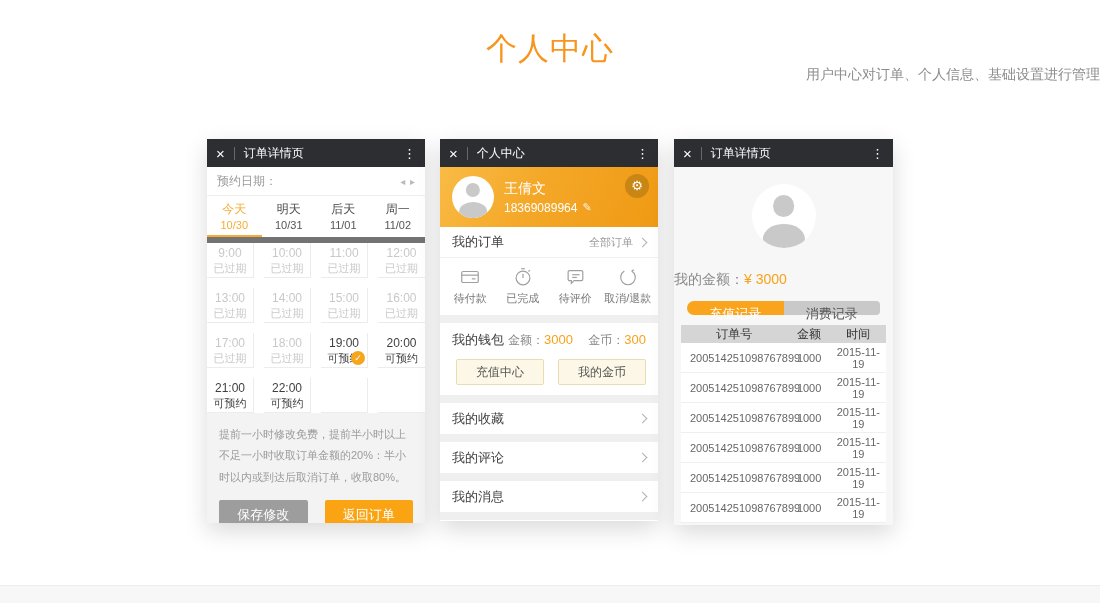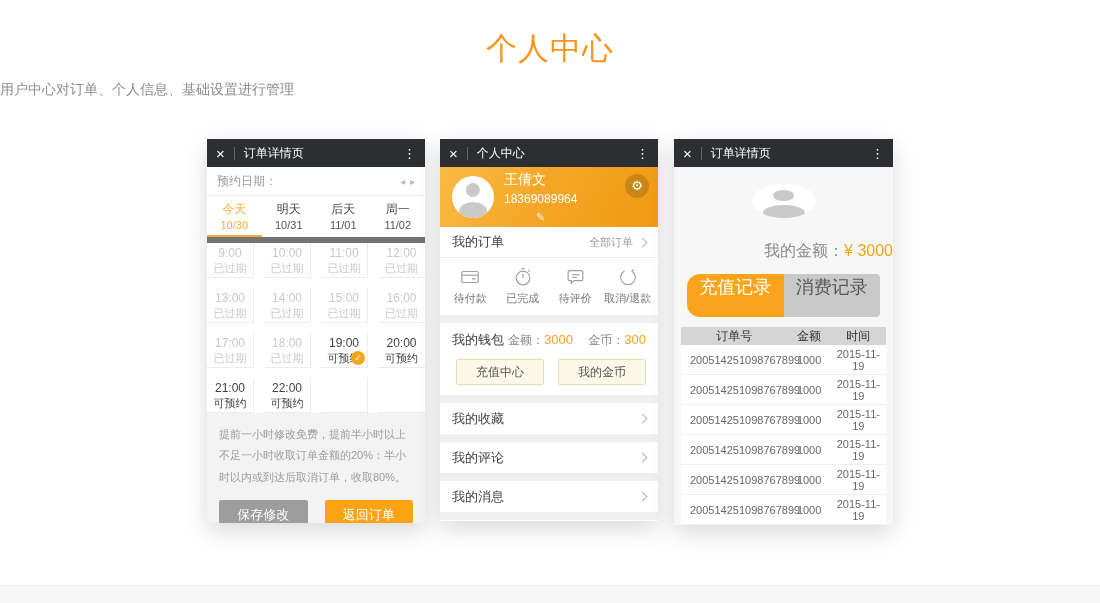--- a/index.html
+++ b/index.html
@@ -1,21 +1,21 @@
 <!DOCTYPE html>
 <html><head>
 <meta charset="utf-8">
 <style>
   * { margin:0; padding:0; box-sizing:border-box; }
   body { font-family:"Liberation Sans","DejaVu Sans",sans-serif; background:#fff; }
   .page { position:relative; width:1100px; height:603px; background:#fff; overflow:hidden; }
 
   .main-title { position:absolute; top:28px; left:0; width:100%; text-align:center;
     font-size:31px; color:#f7951d; letter-spacing:1px; }
-  .subtitle { position:absolute; top:81px; left:0; width:100%; text-align:left;
+  .subtitle { position:absolute; top:66px; left:0; width:100%; text-align:right;
     font-size:14px; color:#8c8c8c; }
 
   .phone { position:absolute; top:139px; background:#fff; overflow:hidden;
     box-shadow:0 8px 22px rgba(0,0,0,.15); display:flex; flex-direction:column; }
   .phone1 { left:207px; width:218px; height:384px; }
   .phone2 { left:440px; width:218px; height:382px; }
   .phone3 { left:674px; width:219px; height:386px; background:#f7f7f7; }
 
   .phone-header { height:28px; min-height:28px; background:#2c2e32; color:#fff;
     display:flex; align-items:center; padding:0 9px; }
@@ -60,21 +60,21 @@
   .banner { height:60px; min-height:60px; position:relative; display:flex; align-items:center;
     padding:0 12px; background:linear-gradient(118deg,#f9bb45 0%,#f4a727 45%,#ef9a14 100%); }
   .avatar { background:#fff; border-radius:50%; position:relative; overflow:hidden; }
   .avatar::before { content:""; position:absolute; left:50%; top:17%; width:34%; height:34%;
     transform:translateX(-50%); border-radius:50%; background:#c9c9c9; }
   .avatar::after { content:""; position:absolute; left:50%; bottom:-8%; width:66%; height:46%;
     transform:translateX(-50%); border-radius:50% 50% 0 0; background:#c9c9c9; }
   .avatar-sm { width:42px; height:42px; min-width:42px; }
   .profile-text { margin-left:10px; color:#fff; }
   .profile-name { font-size:14px; }
-  .profile-phone { font-size:12px; margin-top:3px; display:flex; align-items:center; gap:5px;flex-direction:column; }
+  .profile-phone { font-size:12px; margin-top:3px; display:flex; align-items:center; gap:5px; }
   .pencil { font-size:11px; opacity:.85; cursor:pointer; }
   .gear-btn { position:absolute; top:7px; right:9px; width:24px; height:24px; border-radius:50%;
     background:rgba(140,95,10,.38); color:#fff; text-align:center; line-height:23px; font-size:13px; cursor:pointer; }
 
   .list-row { height:31px; min-height:31px; display:flex; align-items:center; padding:0 12px;
     background:#fff; font-size:13px; color:#3f3f3f; cursor:pointer; }
   .list-row .right { margin-left:auto; display:flex; align-items:center; gap:6px; }
   .muted { color:#9a9a9a; font-size:11px; }
   .chev { width:7px; height:7px; border-top:1px solid #b0b0b0; border-right:1px solid #b0b0b0;
     transform:rotate(45deg); }
@@ -90,24 +90,24 @@
   .wallet-top { display:flex; align-items:center; font-size:13px; color:#3f3f3f; }
   .wallet-right { margin-left:auto; font-size:12px; color:#8a8a8a; }
   .wallet-right .num { color:#f7a21a; font-size:13px; }
   .wallet-right .pair { margin-left:12px; }
   .wallet-btns { display:flex; justify-content:flex-end; gap:14px; margin-top:10px; }
   .cream-btn { width:88px; height:26px; line-height:24px; text-align:center; background:#fcf7e6;
     border:1px solid #e7dcb4; color:#555; font-size:12px; border-radius:2px; cursor:pointer; }
 
   
   .avatar-lg { width:64px; height:64px; margin:17px auto 0; }
-  .balance-line { text-align:right; margin-top:23px; font-size:16px; color:#8a8a8a; }
+  .balance-line { text-align:left; margin-top:23px; font-size:14px; color:#8a8a8a; }
   .balance-line .val { color:#f7a21a; }
   .tab-row { display:flex; margin:12px 13px 0; }
-  .tab { flex:1; height:43px; line-height:26px; text-align:center; font-size:18px; cursor:pointer; }
+  .tab { flex:1; height:14px; line-height:26px; text-align:center; font-size:13px; cursor:pointer; }
   .tab-active { background:#f9a41c; color:#fff; border-radius:13px 0 0 13px; }
   .tab-inactive { background:#c9c9c9; color:#555; border-radius:0 4px 4px 0; }
 
   .table { margin:10px 7px 0; }
   .thead { display:flex; background:#d5d5d5; height:18px; align-items:center;
     font-size:12px; color:#333; }
   .trow { display:flex; background:#fff; height:30px; align-items:center;
     border-bottom:1px solid #efefef; font-size:11px; color:#666; }
   .c-order { width:52%; padding-left:9px; }
   .c-amt { width:21%; text-align:center; }

